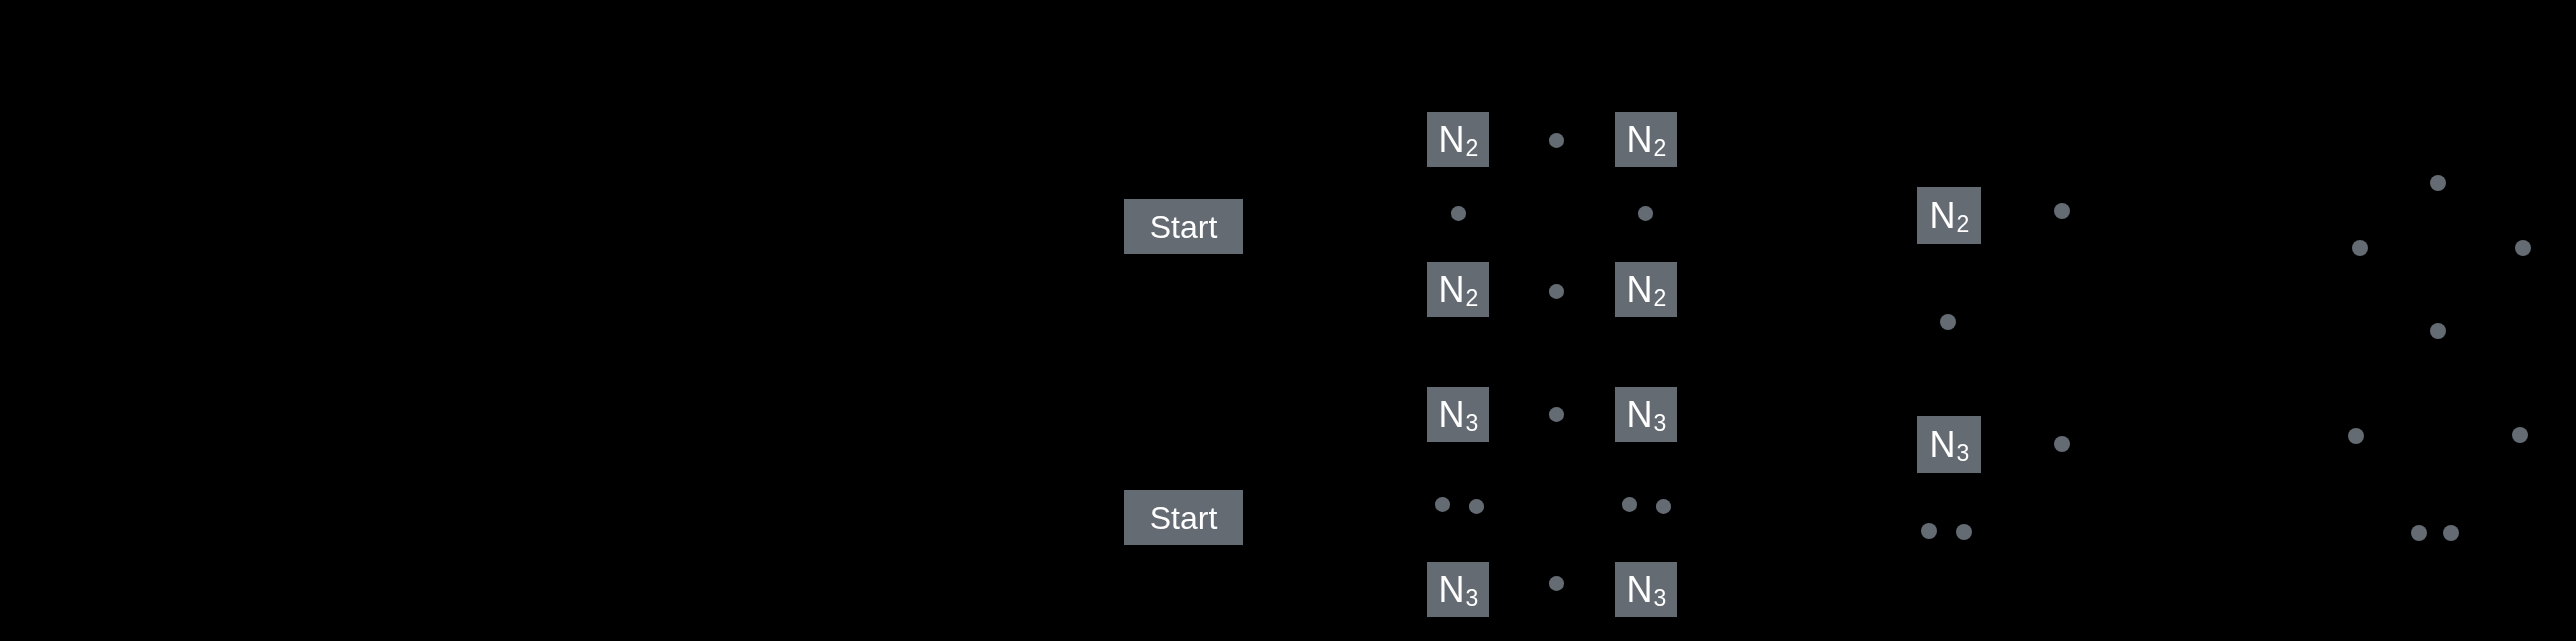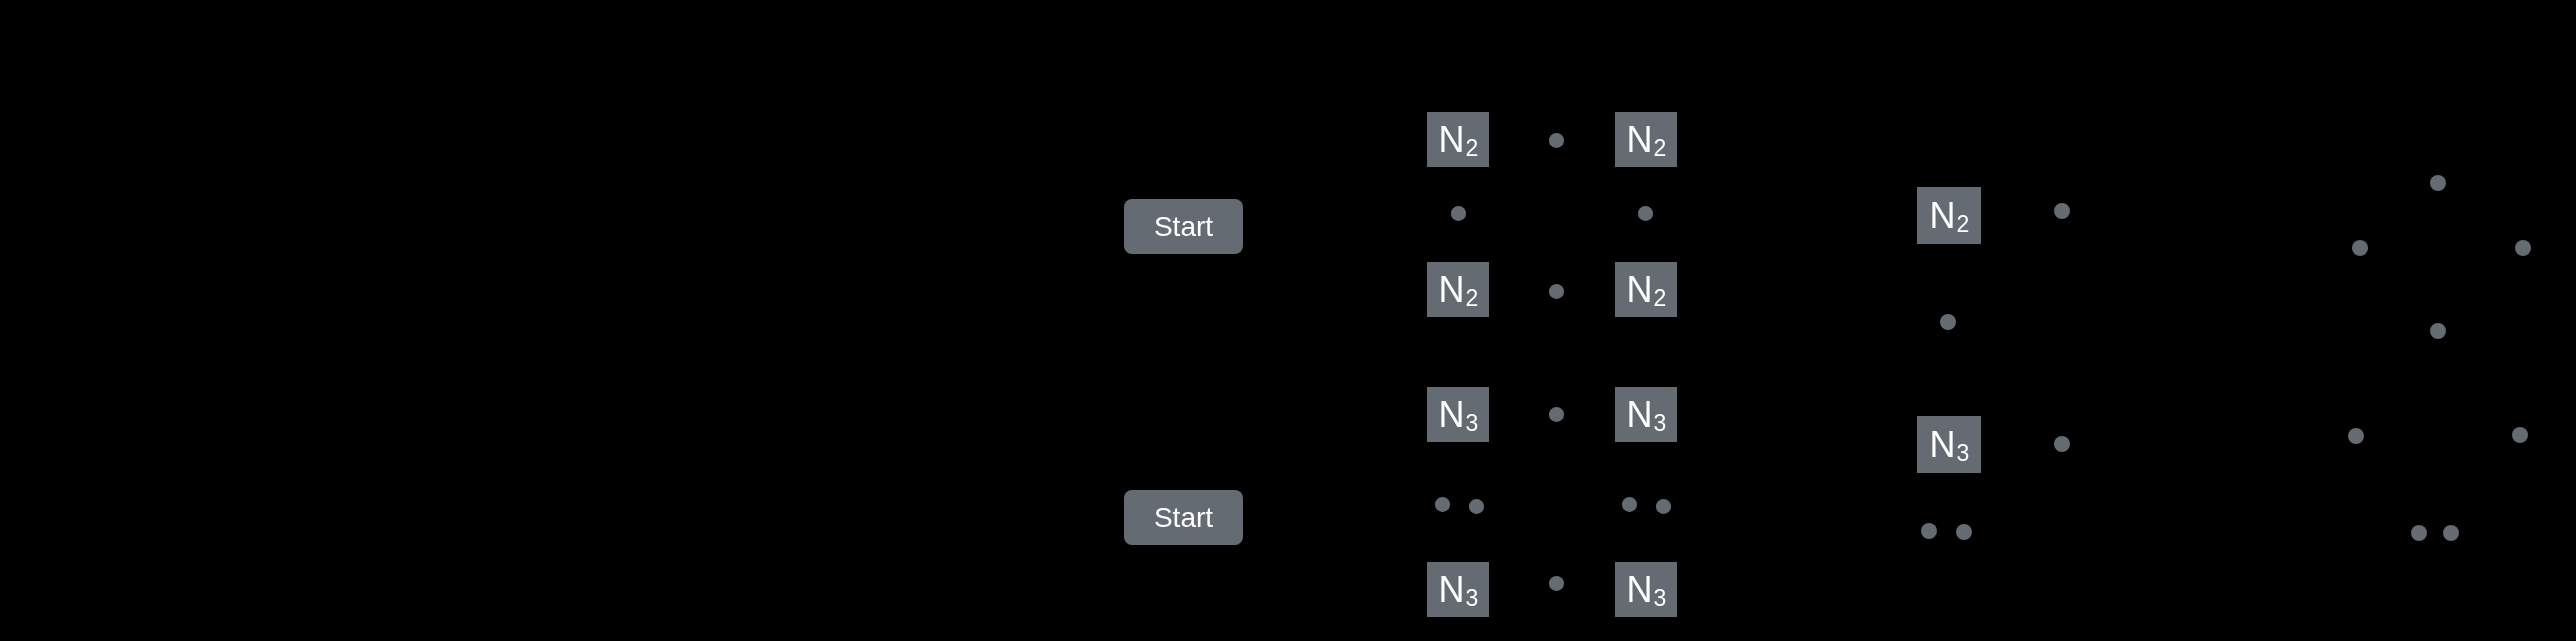--- a/index.html
+++ b/index.html
@@ -27,23 +27,22 @@
     justify-content: center;
     line-height: 1;
     white-space: nowrap;
     box-sizing: border-box;
   }
   .node-box.label-n {
     font-size: 36px;
     letter-spacing: 0px;
   }
   .node-box.label-start {
-    font-size: 28px;
+    font-size: 32px;
     padding: 0 8.1px;
-    border-radius: 8px;
   }
   .node-box .sub {
     font-size: 23px;
     vertical-align: sub;
     position: relative;
     top: 9px;
     left: 0.8px;
   }
   .dot {
     position: absolute;

